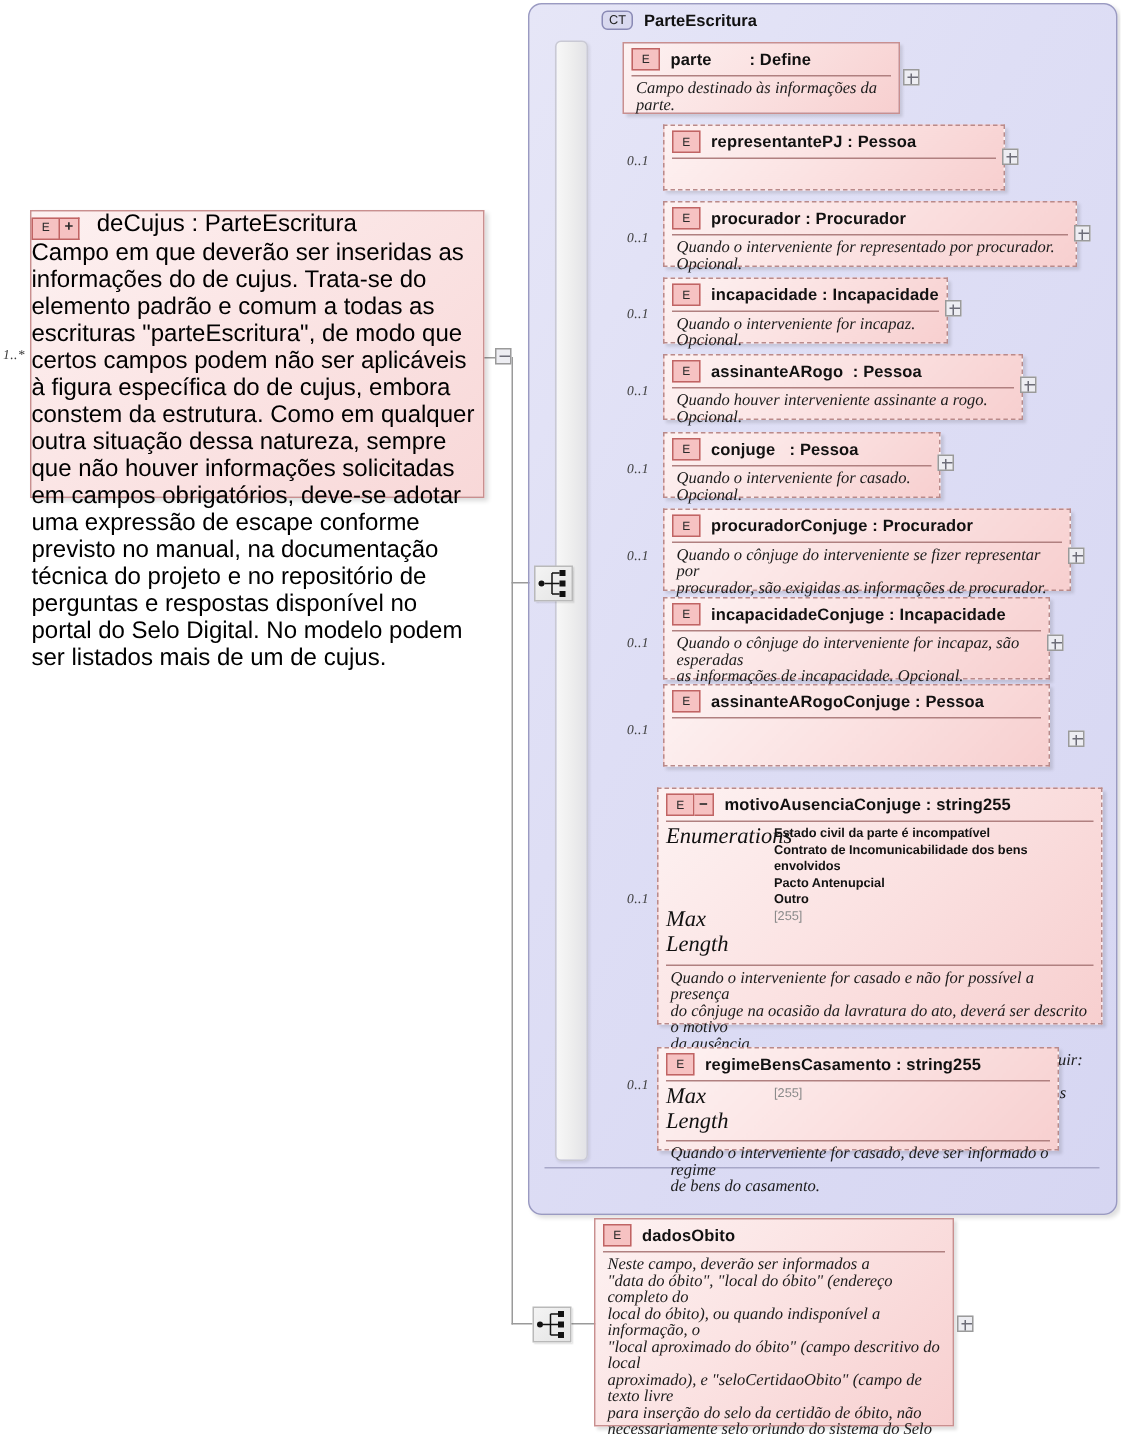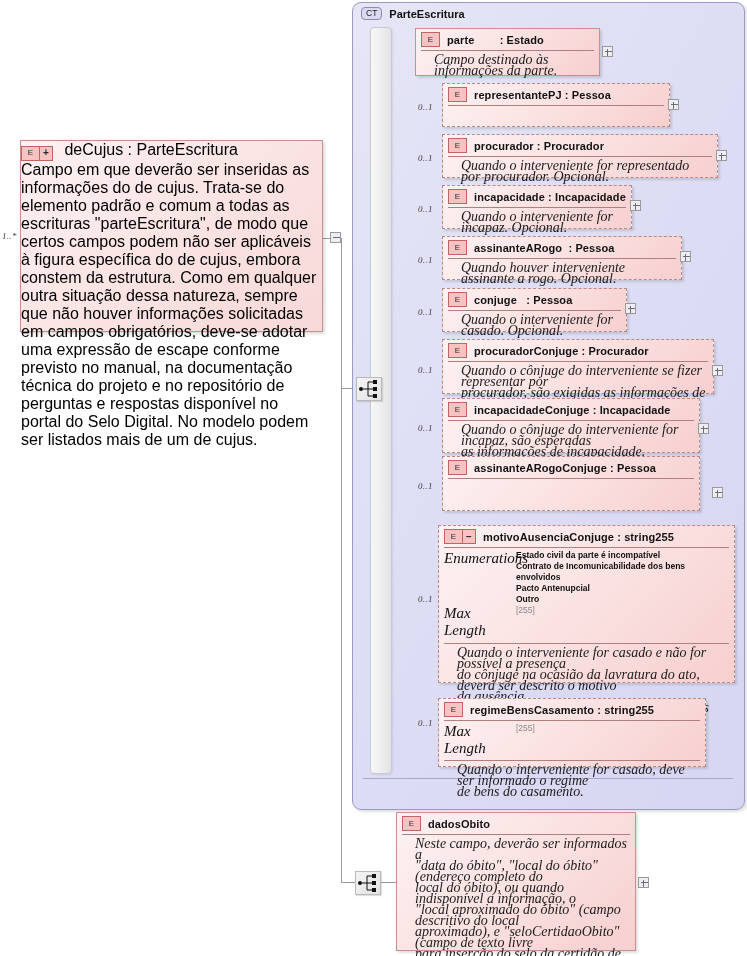--- a/index.html
+++ b/index.html
@@ -32,39 +32,39 @@
         box-shadow:2px 2px 2px rgba(0,0,0,.12);z-index:20;}
   .ebox.opt{border:1px dashed #b98a8a;}
   .ebox .hd{display:flex;align-items:center;padding:3px 5px 2px 5px;}
   .badge-wrap{display:inline-flex;align-items:center;margin-right:7px;flex:0 0 auto;}
   .badge-sq{width:17px;height:13px;border:1px solid #c06464;background:#f6c2c2;
             display:inline-flex;align-items:center;justify-content:center;font-size:8px;color:#2a2a2a;line-height:1;}
   .badge-sign{width:12px;height:13px;border:1px solid #c06464;border-left:none;background:#f6c2c2;
             display:inline-flex;align-items:center;justify-content:center;font-size:10px;color:#2a2a2a;line-height:1;font-weight:bold;}
   .ebox .nm{font-size:11px;font-weight:bold;color:#111;white-space:pre;letter-spacing:.1px;}
   .ebox .sep{height:1px;background:#b08080;margin:1px 5px 0 5px;}
-  .ebox .doc{font-style:italic;font-size:14px;line-height:11px;color:#1b1b1b;
-             padding:3px 5px 4px 18px;
+  .ebox .doc{font-style:italic;font-size:11px;line-height:11px;color:#1b1b1b;
+             padding:3px 5px 4px 8px;
              font-family:"Liberation Serif","DejaVu Serif",serif;white-space:pre-line;}
   .ebox .facets{padding:2px 5px 1px 5px;font-size:8.5px;color:#1b1b1b;}
   .facet-row{display:flex;align-items:flex-start;margin-bottom:0px;}
   .facet-lbl{font-style:italic;width:72px;flex:0 0 auto;
              font-family:"Liberation Serif","DejaVu Serif",serif;font-size:15px;color:#111;}
   .facet-val{font-size:8.5px;color:#111;line-height:11px;white-space:pre-line;font-weight:bold;}
   .facet-val.dim{color:#8a8a8a;font-weight:normal;}
 
   
   #ct-parteescritura{
      position:absolute;box-sizing:border-box;
      background:linear-gradient(120deg,#e6e6f7 0%,#dedef5 40%,#d6d6f2 100%);
      border:1px solid #9a9ac2;border-radius:9px;
      box-shadow:2px 2px 3px rgba(0,0,0,.13);z-index:5;}
   .ct-hd{display:flex;align-items:center;padding:4px 0 0 8px;}
   .ct-badge{border:1px solid #8a8ab5;background:#d9d9ef;border-radius:4px;
-            font-size:8.5px;color:#222;padding:1px 4px;margin-right:7px;line-height:1.1;}
+            font-size:8.5px;color:#222;padding:1px 4px;margin-right:7px;line-height:1.1;margin-left:40px;}
   .ct-name{font-size:11px;font-weight:bold;color:#111;}
   .ct-doc{position:absolute;left:10px;font-style:italic;font-size:8.5px;line-height:11px;color:#1b1b1b;
           font-family:"Liberation Serif","DejaVu Serif",serif;white-space:pre-line;}
   .ct-docsep{position:absolute;height:1px;background:#a7a7c8;}
 
   
   .modelstrip{position:absolute;background:linear-gradient(90deg,#f7f7f7 0%,#ededed 55%,#e2e2e6 100%);
               border:1px solid #c9c9d4;border-radius:4px;z-index:8;
               box-shadow:1px 1px 2px rgba(0,0,0,.08);}
 
@@ -147,21 +147,21 @@
 deve-se adotar uma expressão de escape conforme previsto no manual, na
 documentação técnica do projeto e no repositório de perguntas e respostas
 disponível no portal do Selo Digital. No modelo podem ser listados mais de
 um de cujus.</div>
 </div>
 <div class="occ" style="left:2px;top:231px;">1..*</div>
 
 <div class="ebox" style="left:415px;top:28px;width:185px;height:48px;">
   <div class="hd">
     <span class="badge-sq" style="margin-right:7px;">E</span>
-    <span class="nm">parte        : Estado</span>
+    <span class="nm">parte        : Define</span>
   </div>
   <div class="sep"></div>
   <div class="doc">Campo destinado às informações da parte.</div>
 </div>
 <div class="plusbox plus" style="left:602px;top:46px;"></div>
 
 <div class="occ" style="left:418px;top:102px;">0..1</div>
 <div class="ebox opt" style="left:442px;top:83px;width:228px;height:44px;">
   <div class="hd">
     <span class="badge-sq" style="margin-right:7px;">E</span>

